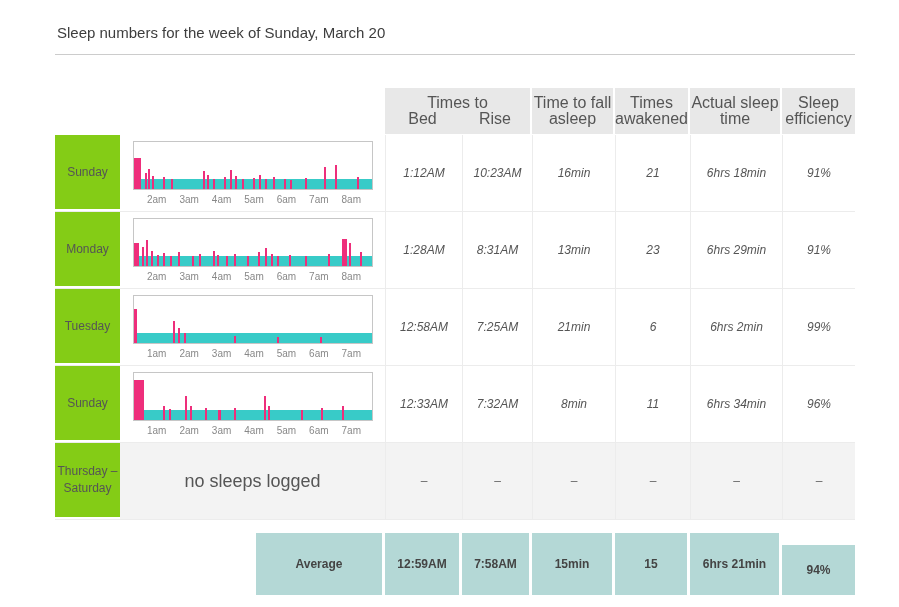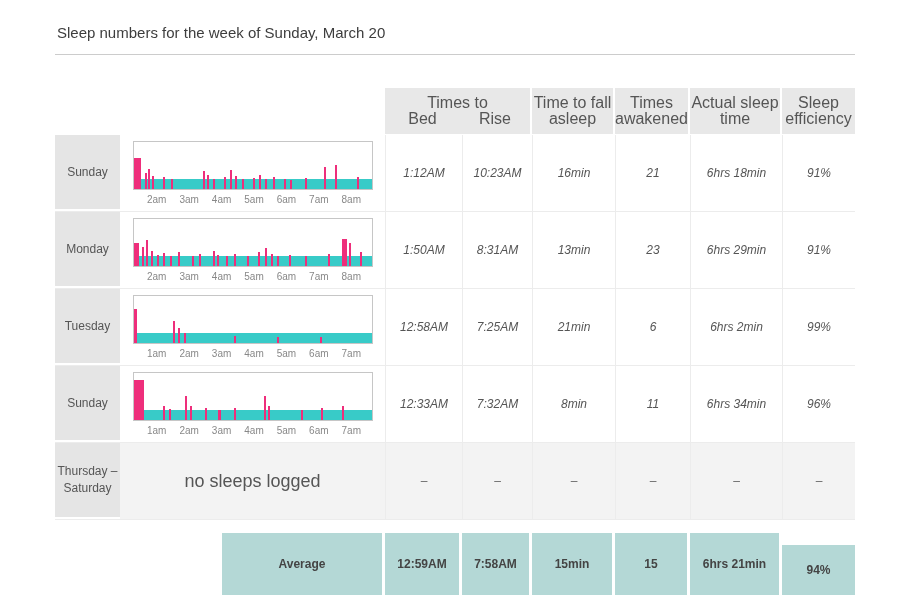--- a/index.html
+++ b/index.html
@@ -19,21 +19,21 @@
   }
   .hcell:last-child { border-right:none;text-align:center; }
   .group-cell { grid-column:3 / 5; }
   .group-sub { display:flex; }
   .group-sub span:first-child { width:75px; text-align:center; }
   .group-sub span:last-child { flex:1; text-align:center; }
 
   
   .data-row { height:76px; border-bottom:1px solid #ececec; }
   .day-cell {
-    background:#e5e5e5; display:flex; flex-direction:column; align-items:center; justify-content:center;
+    background:#84cc16; display:flex; flex-direction:column; align-items:center; justify-content:center;
     font-size:12px; color:#555; text-align:center; line-height:17px;
     border-bottom:2px solid #fff; box-sizing:border-box;
   }
   .chart-cell { padding:6px 0 0 13px; box-sizing:border-box; }
   .graph-box { width:238px; height:47px; border:1px solid #c6c6c6; position:relative; background:#fff; overflow:hidden; }
   .sleep-band { position:absolute; left:0; right:0; bottom:0; height:10px; background:var(--teal,#38cbc8); }
   .spike { position:absolute; bottom:0; min-width:2px; background:var(--pink,#ee2e7b); }
   .ticks { width:240px; display:flex; justify-content:space-between; box-sizing:border-box;
            padding:4px 12px 0 14px; font-size:10px; color:#888; }
   .vcell { display:flex; align-items:center; justify-content:center; font-size:12px; color:#555;
@@ -45,21 +45,21 @@
   .no-sleeps { display:flex; align-items:center; justify-content:center; font-size:18px; color:#555; }
 
   
   .average-row { margin-top:13px; height:62px; }
   .acell {
     background:var(--avg,#b4d8d6); display:flex; align-items:center; justify-content:center;
     font-size:12px; font-weight:bold; color:#444;
     border-right:3px solid #fff; box-sizing:border-box;
   }
   .acell:last-child { border-right:none;margin-top:12px; }
-  .avg-label { grid-column:2; width:163px; margin-left:auto; }
+  .avg-label { grid-column:2; width:129px; margin-left:auto; }
 </style>
 </head>
 <body>
 
 <div class="page">
 
   <div class="title">Sleep numbers for the week of Sunday, March 20</div>
   <div class="rule"></div>
 
   <div>
@@ -173,21 +173,21 @@
         <div class="ticks">
             <span class="tick">2am</span>
             <span class="tick">3am</span>
             <span class="tick">4am</span>
             <span class="tick">5am</span>
             <span class="tick">6am</span>
             <span class="tick">7am</span>
             <span class="tick">8am</span>
           </div>
       </div>
-      <div class="vcell">1:50AM</div>
+      <div class="vcell">1:28AM</div>
       <div class="vcell">8:31AM</div>
       <div class="vcell">13min</div>
       <div class="vcell">23</div>
       <div class="vcell">6hrs 29min</div>
       <div class="vcell">91%</div>
     </div>
 
     <div class="grid data-row">
       <div class="day-cell">Tuesday</div>
       <div class="chart-cell">

